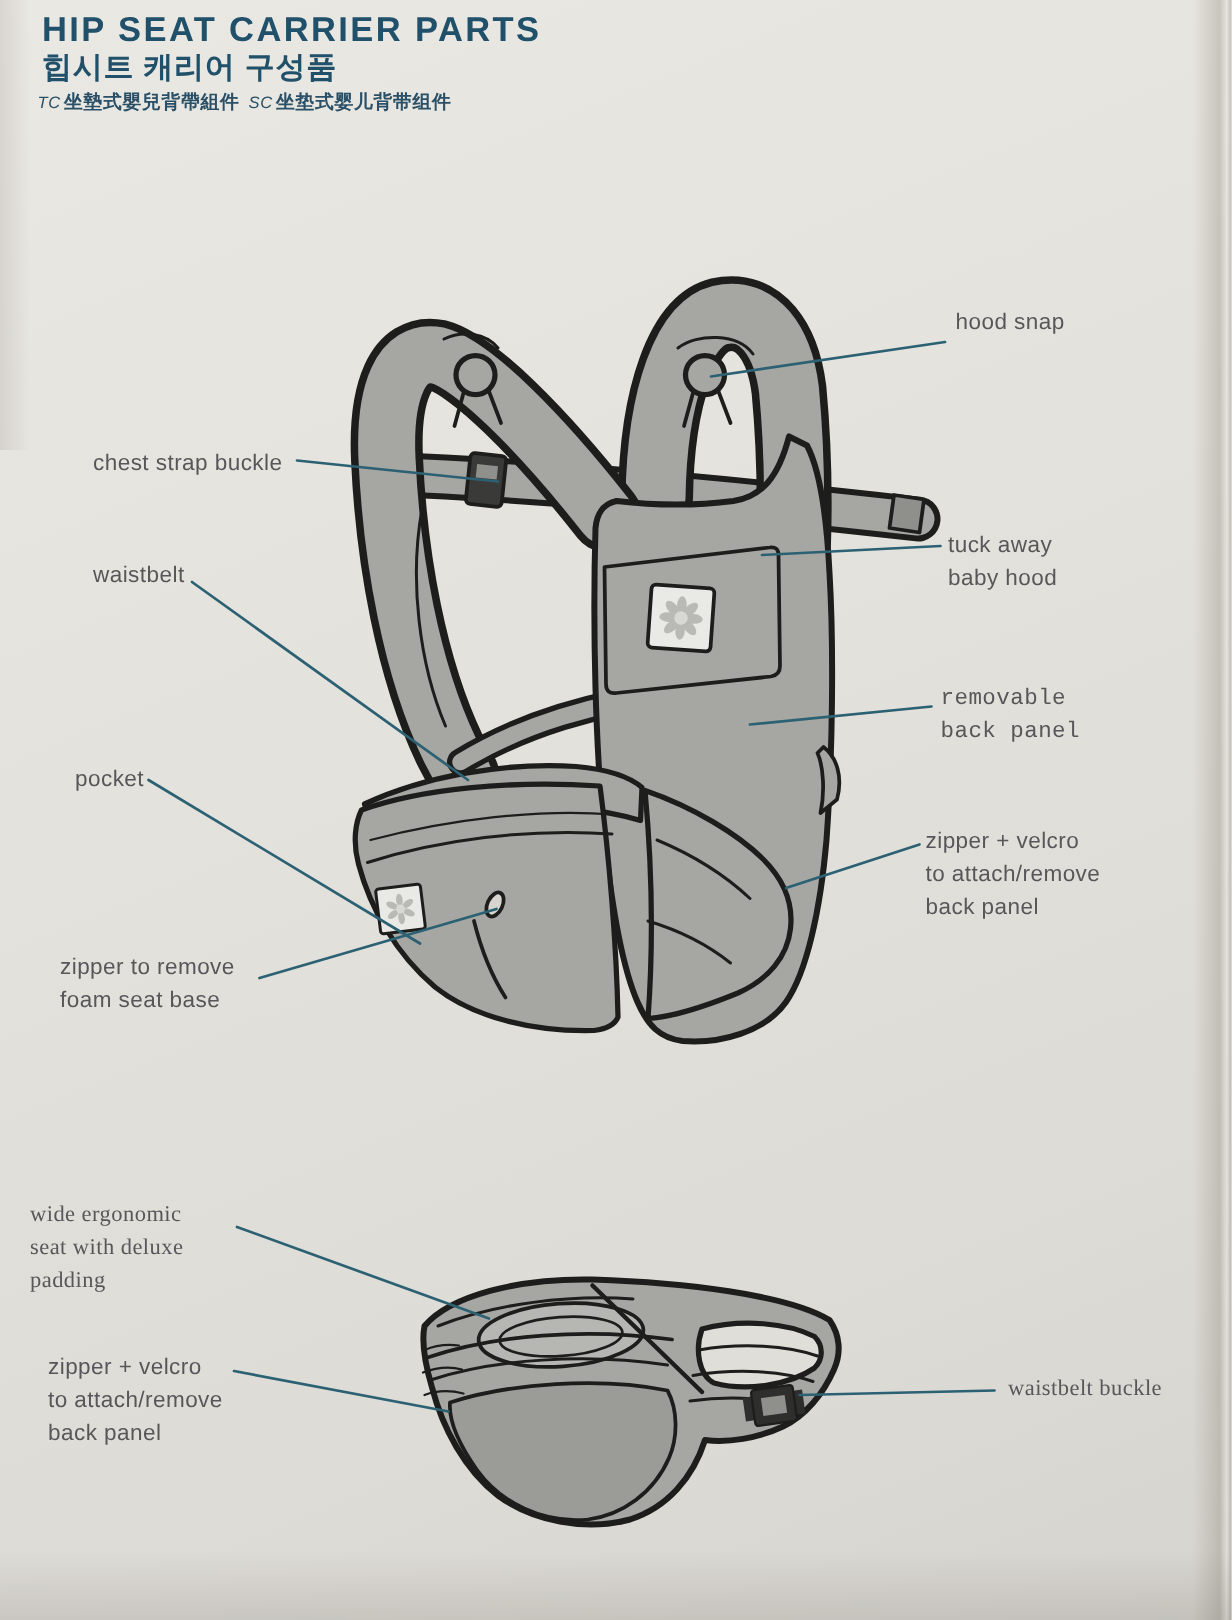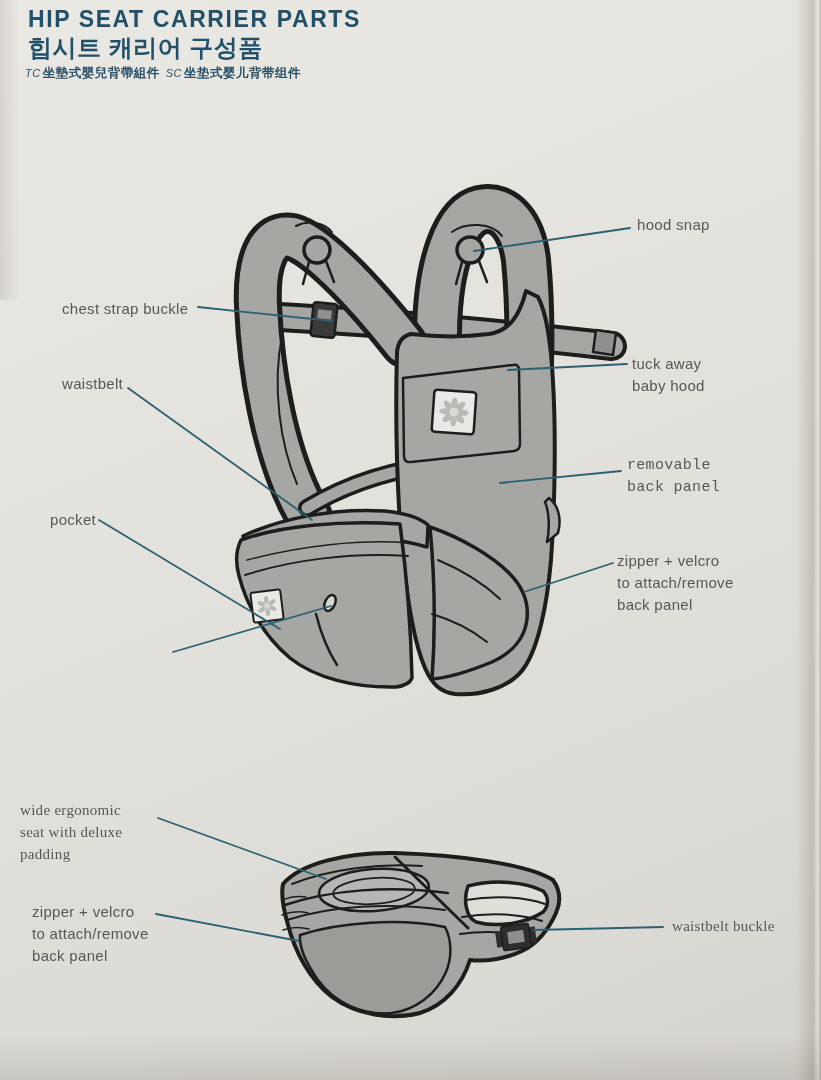--- a/index.html
+++ b/index.html
@@ -16,21 +16,21 @@
     background:linear-gradient(to bottom,rgba(110,106,100,0),rgba(110,106,100,.18));}
   .shade-topleft{position:absolute;top:0;left:0;width:20px;height:300px;
     background:linear-gradient(to right,rgba(110,106,100,.15),rgba(110,106,100,0));}
 
   .header{position:absolute;left:28px;top:6px;}
   .title{
     color:#20506a;font-size:23px;font-weight:700;letter-spacing:1.6px;
     margin:0;line-height:1.15;
   }
   .subtitle-ko{
-    color:#20506a;font-size:24px;font-weight:700;letter-spacing:.5px;
+    color:#20506a;font-size:20px;font-weight:700;letter-spacing:.5px;
     margin:2px 0 0 0;line-height:1.15;
   }
   .subtitle-cjk{
     color:#2a5068;font-size:12.5px;font-weight:700;letter-spacing:.5px;
     margin:4px 0 0 -3px;line-height:1.2;
   }
   .regional-tag{font-style:italic;font-size:11px;font-weight:400;margin:0 2px 0 0;}
   .regional-tag.second{margin-left:6px;}
 
   svg.diagram{position:absolute;left:0;top:0;}
@@ -187,31 +187,33 @@
       <path d="M621,471 L500,483"></path>
       <path d="M99,520 L280,629"></path>
       <path d="M613,563 L524,592"></path>
       <path d="M173,652 L331,606"></path>
       <path d="M158,818 L326,879"></path>
       <path d="M156,914 L299,941"></path>
       <path d="M663,927 L533,930"></path>
     </g>
   </svg>
 
-  <div class="part-label" style="left:637px;top:214px;">hood snap</div>
+  <div class="part-label" style="left:637px;top:204px;">hood snap</div>
   <div class="part-label" style="left:62px;top:298px;text-align:right;">chest strap buckle</div>
   <div class="part-label" style="left:632px;top:353px;">tuck away
 baby hood</div>
   <div class="part-label" style="left:62px;top:373px;">waistbelt</div>
   <div class="part-label" style="left:627px;top:455px;font-family:Liberation Mono, monospace;">removable
 back panel</div>
   <div class="part-label" style="left:50px;top:509px;">pocket</div>
   <div class="part-label" style="left:617px;top:550px;">zipper + velcro
 to attach/remove
 back panel</div>
+  <div class="part-label" style="left:40px;top:634px;">zipper to remove
+foam seat base</div>
   <div class="part-label" style="left:20px;top:800px;font-family:Liberation Serif, serif;">wide ergonomic
 seat with deluxe
 padding</div>
   <div class="part-label" style="left:32px;top:901px;">zipper + velcro
 to attach/remove
 back panel</div>
   <div class="part-label" style="left:672px;top:916px;font-family:Liberation Serif, serif;">waistbelt buckle</div>
 
   <div class="shade-right"></div>
   <div class="shade-bottom"></div>

